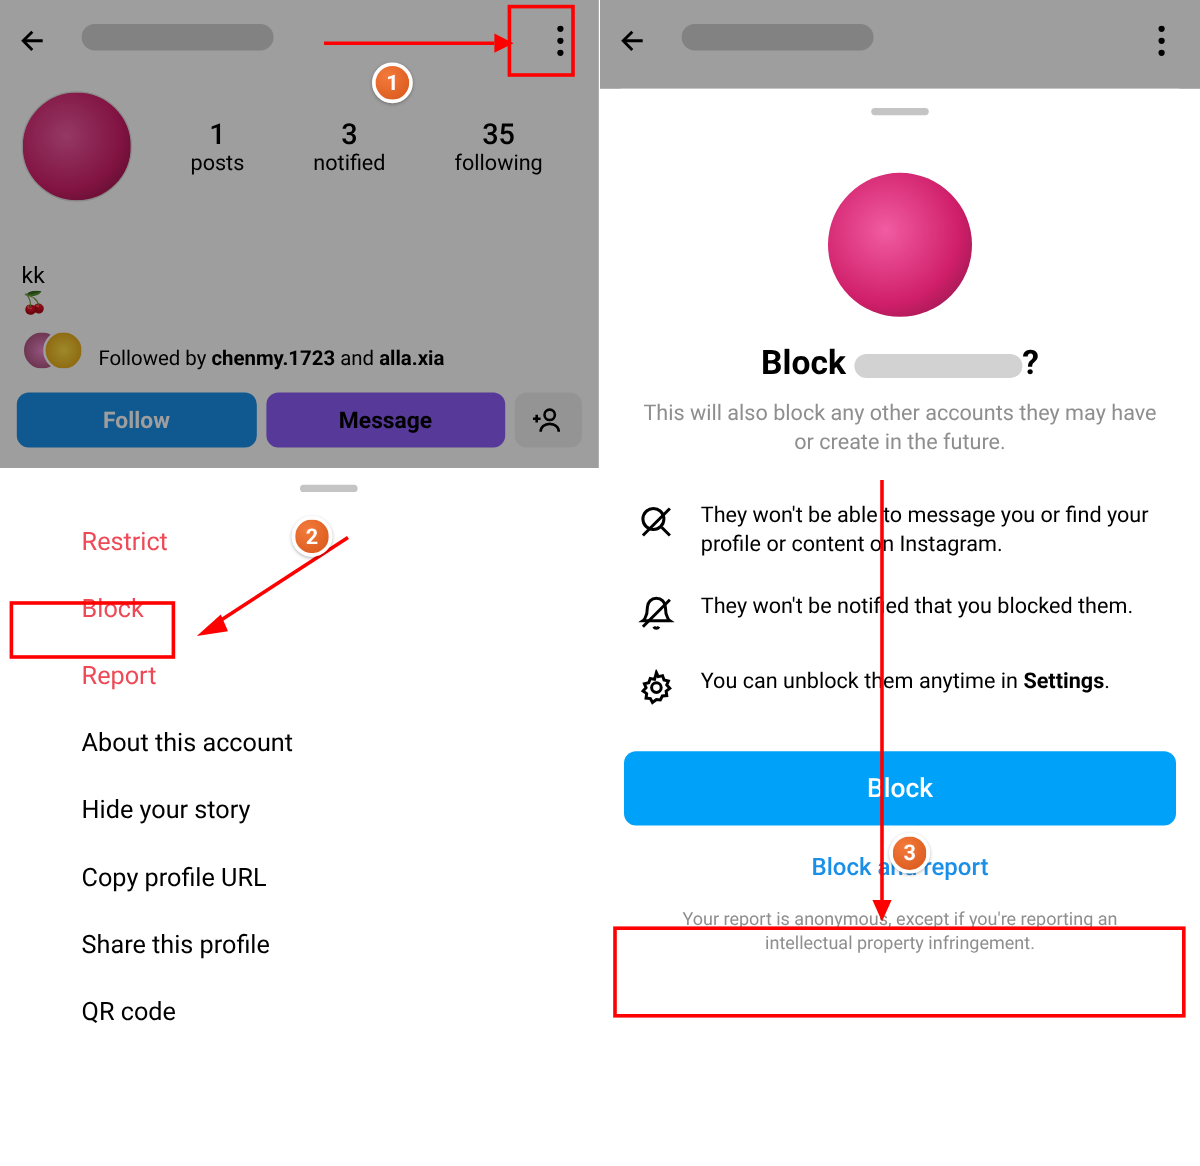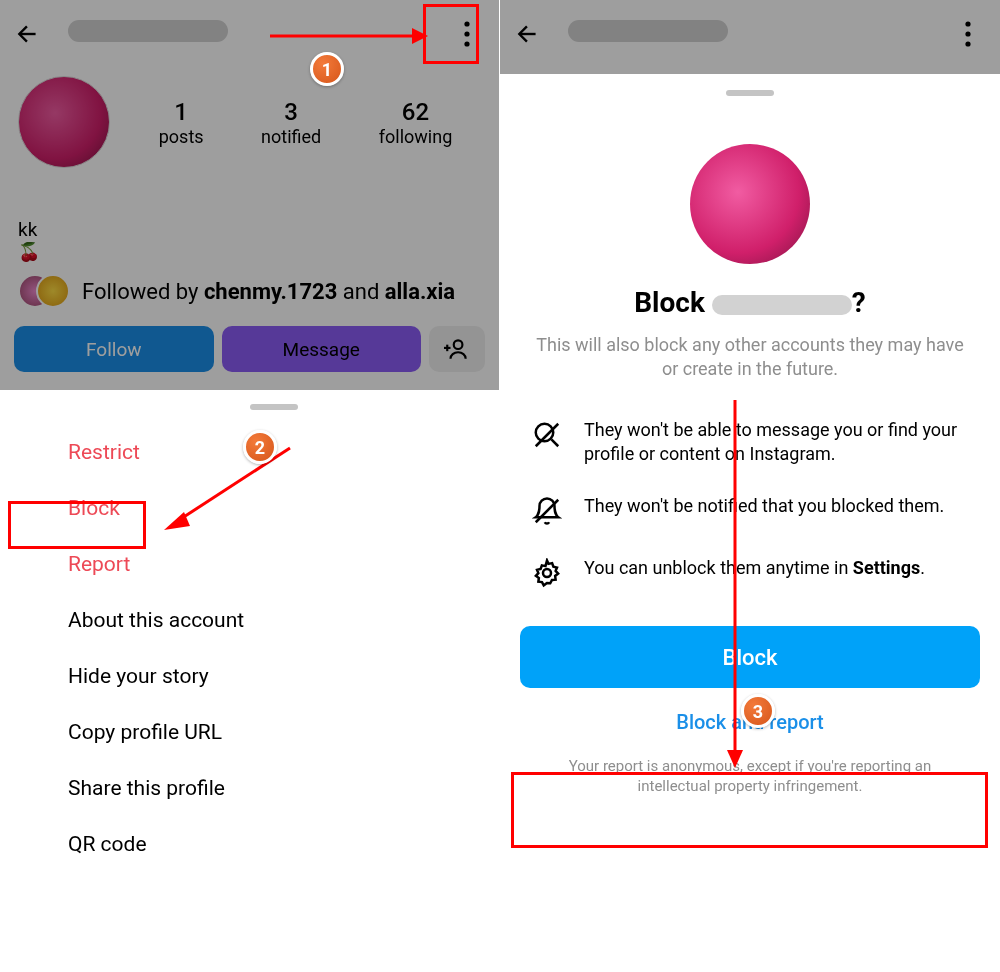--- a/index.html
+++ b/index.html
@@ -41,28 +41,28 @@
     background: radial-gradient(circle at 40% 40%, #f15ca2, #d01f6a 60%, #7a1340);
     border: 1px solid #ddd;
     position: relative;
   }
   .stats { display:flex; flex:1; justify-content:space-around; margin-left: 20px; }
   .stat { text-align:center; }
   .stat-num { font-size: 24px; font-weight: 500; }
   .stat-lbl { font-size: 18px; color:#000; }
   .bio { padding: 6px 18px; margin-top: 40px; }
   .bio-name { font-size: 19px; font-weight:400; }
-  .followed-by { display:flex; align-items:center; padding: 6px 18px 12px; font-size: 22px; }
+  .followed-by { display:flex; align-items:flex-end; padding: 6px 18px 12px; font-size: 17px; }
   .mini-avatars { position:relative; width: 54px; height: 34px; }
   .mini-av { position:absolute; width:34px; height:34px; border-radius:50%; border:2px solid #fff; }
   .mini-av.a1 { left:0; background: radial-gradient(circle, #e8c, #946); }
   .mini-av.a2 { left:18px; background: radial-gradient(circle, #fd4, #d91); }
   .action-row { display:flex; gap: 8px; padding: 6px 14px; }
   .btn {
-    height: 46px; border-radius: 10px; font-size: 19px; font-weight:400;
+    height: 46px; border-radius: 10px; font-size: 19px; font-weight:700;
     display:flex; align-items:center; justify-content:center;
   }
   .btn-follow { flex:1; background:#1a8fe8; color:#fff; }
   .btn-message { flex:1; background:#8b5cf6; color:#000; }
   .btn-addfriend { width:56px; background:#efefef; }
   
   .sheet {
     position:absolute; left:0; right:0; bottom:0; top: 390px;
     background:#fff; border-radius: 18px 18px 0 0;
     padding-top: 10px;
@@ -139,21 +139,21 @@
       <div class="stats">
         <div class="stat">
           <div class="stat-num">1</div>
           <div class="stat-lbl">posts</div>
         </div>
         <div class="stat">
           <div class="stat-num">3</div>
           <div class="stat-lbl">notified</div>
         </div>
         <div class="stat">
-          <div class="stat-num">62</div>
+          <div class="stat-num">35</div>
           <div class="stat-lbl">following</div>
         </div>
       </div>
     </div>
     <div class="bio">
       <div class="bio-name">kk</div>
       <div style="font-size:18px;">🍒</div>
     </div>
     <div class="followed-by">
       <div class="mini-avatars">

